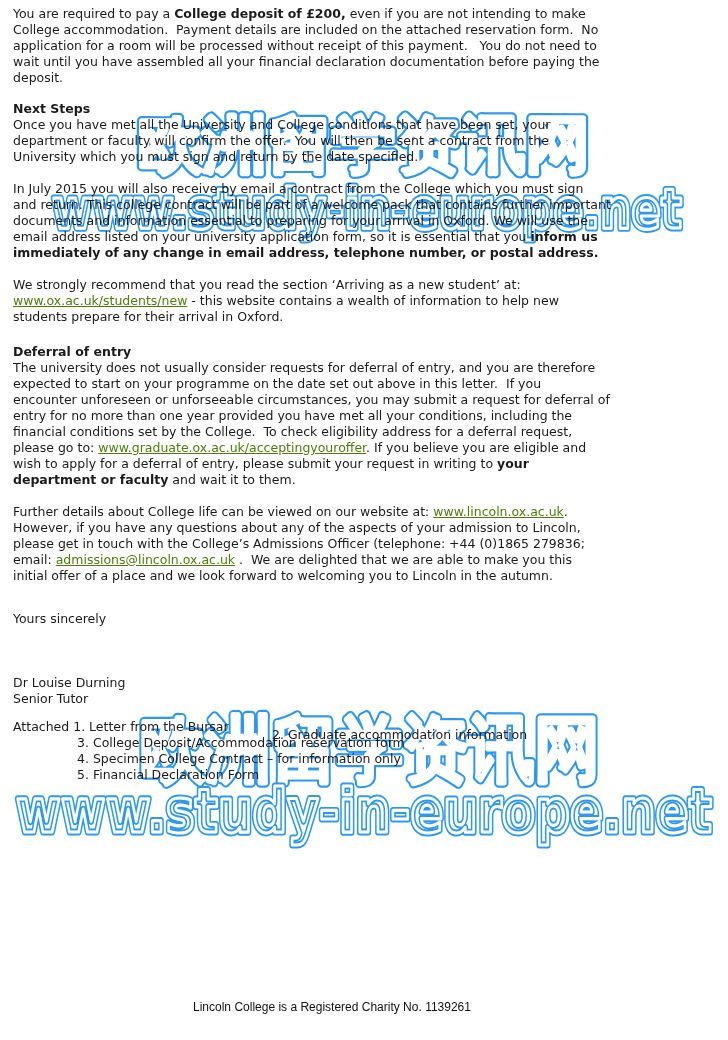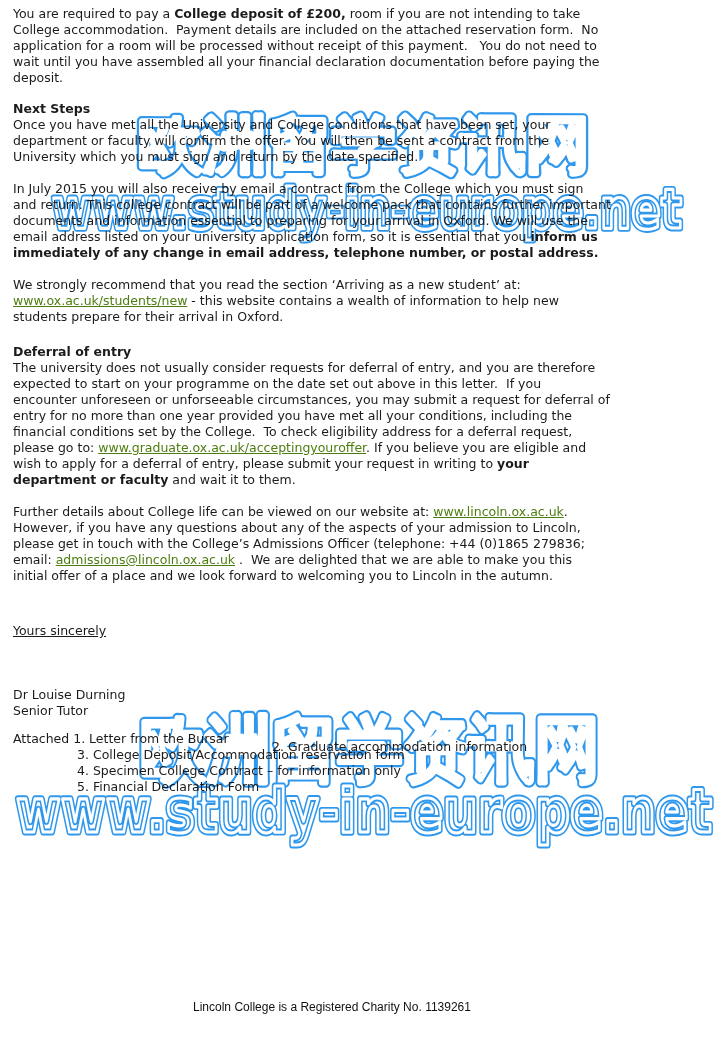--- a/index.html
+++ b/index.html
@@ -5,21 +5,21 @@
   html,body{margin:0;padding:0;background:#ffffff;}
   .page{position:relative;width:728px;height:1040px;background:#ffffff;overflow:hidden;
         font-family:"DejaVu Sans",sans-serif;color:#1b1b1b;}
   .content{position:absolute;left:13px;top:6px;width:702px;}
   .ln{white-space:pre;font-size:12.5px;line-height:16px;height:16px;}
   .para{margin:0;padding:0;}
   .b{font-weight:bold;}
   .hd{font-weight:bold;font-size:12.5px;line-height:16px;height:16px;white-space:pre;}
   a.lnk{color:#4d7c0f;text-decoration:underline;cursor:pointer;}
   .mt15{margin-top:15px;} .mt16{margin-top:16px;} .mt19{margin-top:19px;}
-  .mt24{margin-top:39px;text-decoration:underline;} .mt48{margin-top:48px;} .mt12{margin-top:12px;}
+  .mt24{margin-top:27px;} .mt48{margin-top:48px;} .mt12{margin-top:12px;}
   .att-row1{position:relative;}
   .att-col2{position:absolute;left:259px;top:8px;}
   .att-ind{padding-left:64px;}
   .footer{position:absolute;left:0;top:1000px;width:664px;text-align:center;
           font-family:"Liberation Sans",sans-serif;font-size:12px;color:#111;}
   .wm{position:absolute;left:0;pointer-events:none;}
   .wm text{font-family:"DejaVu Sans",sans-serif;font-weight:bold;fill:none;
            stroke-linejoin:round;stroke-linecap:round;}
   .wm .outer{stroke:#2f97ec;}
   .wm .inner{stroke:#ffffff;}
@@ -39,21 +39,21 @@
   <svg class="wm" style="top:686px" width="728" height="164" viewBox="0 0 728 164">
     <text class="outer" x="140" y="88" font-size="72" stroke-width="8" textLength="460" lengthAdjust="spacingAndGlyphs">欧洲留学资讯网</text>
     <text class="inner" x="140" y="88" font-size="72" stroke-width="3.6" textLength="460" lengthAdjust="spacingAndGlyphs">欧洲留学资讯网</text>
     <text class="outer" x="16" y="146" font-size="60" stroke-width="7" textLength="696" lengthAdjust="spacingAndGlyphs">www.study-in-europe.net</text>
     <text class="inner" x="16" y="146" font-size="60" stroke-width="3.2" textLength="696" lengthAdjust="spacingAndGlyphs">www.study-in-europe.net</text>
   </svg>
 
   <div class="content">
 
     <div class="para">
-      <div class="ln"><span>You are required to pay a </span><span class="b">College deposit of £200,</span><span> room if you are not intending to take</span></div>
+      <div class="ln"><span>You are required to pay a </span><span class="b">College deposit of £200,</span><span> even if you are not intending to make</span></div>
       <div class="ln">College accommodation.  Payment details are included on the attached reservation form.  No</div>
       <div class="ln">application for a room will be processed without receipt of this payment.   You do not need to</div>
       <div class="ln">wait until you have assembled all your financial declaration documentation before paying the</div>
       <div class="ln">deposit.</div>
     </div>
 
     <div class="hd mt15">Next Steps</div>
 
     <div class="para">
       <div class="ln">Once you have met all the University and College conditions that have been set, your</div>

